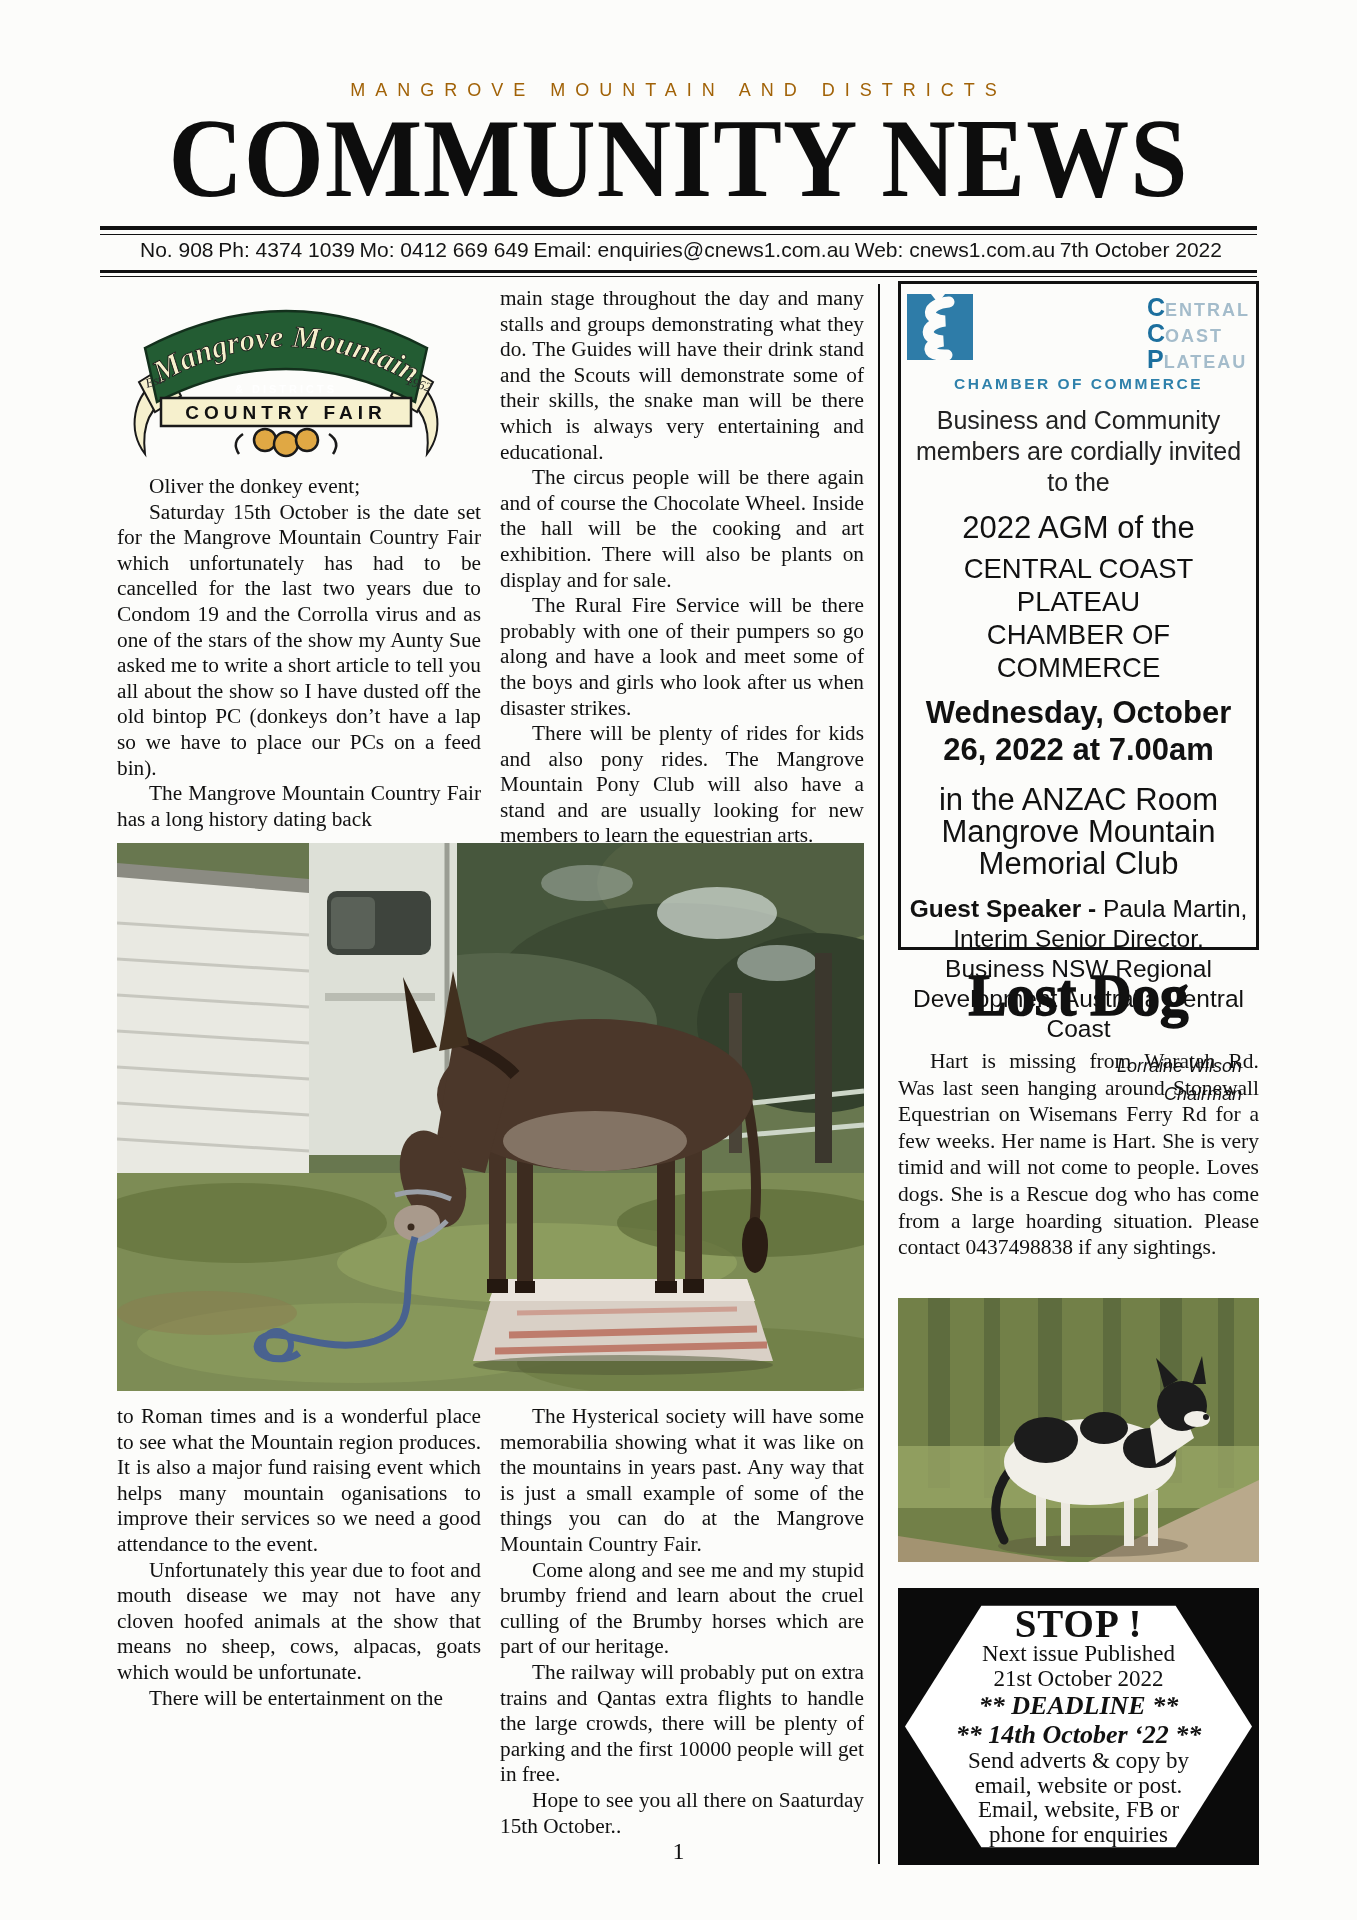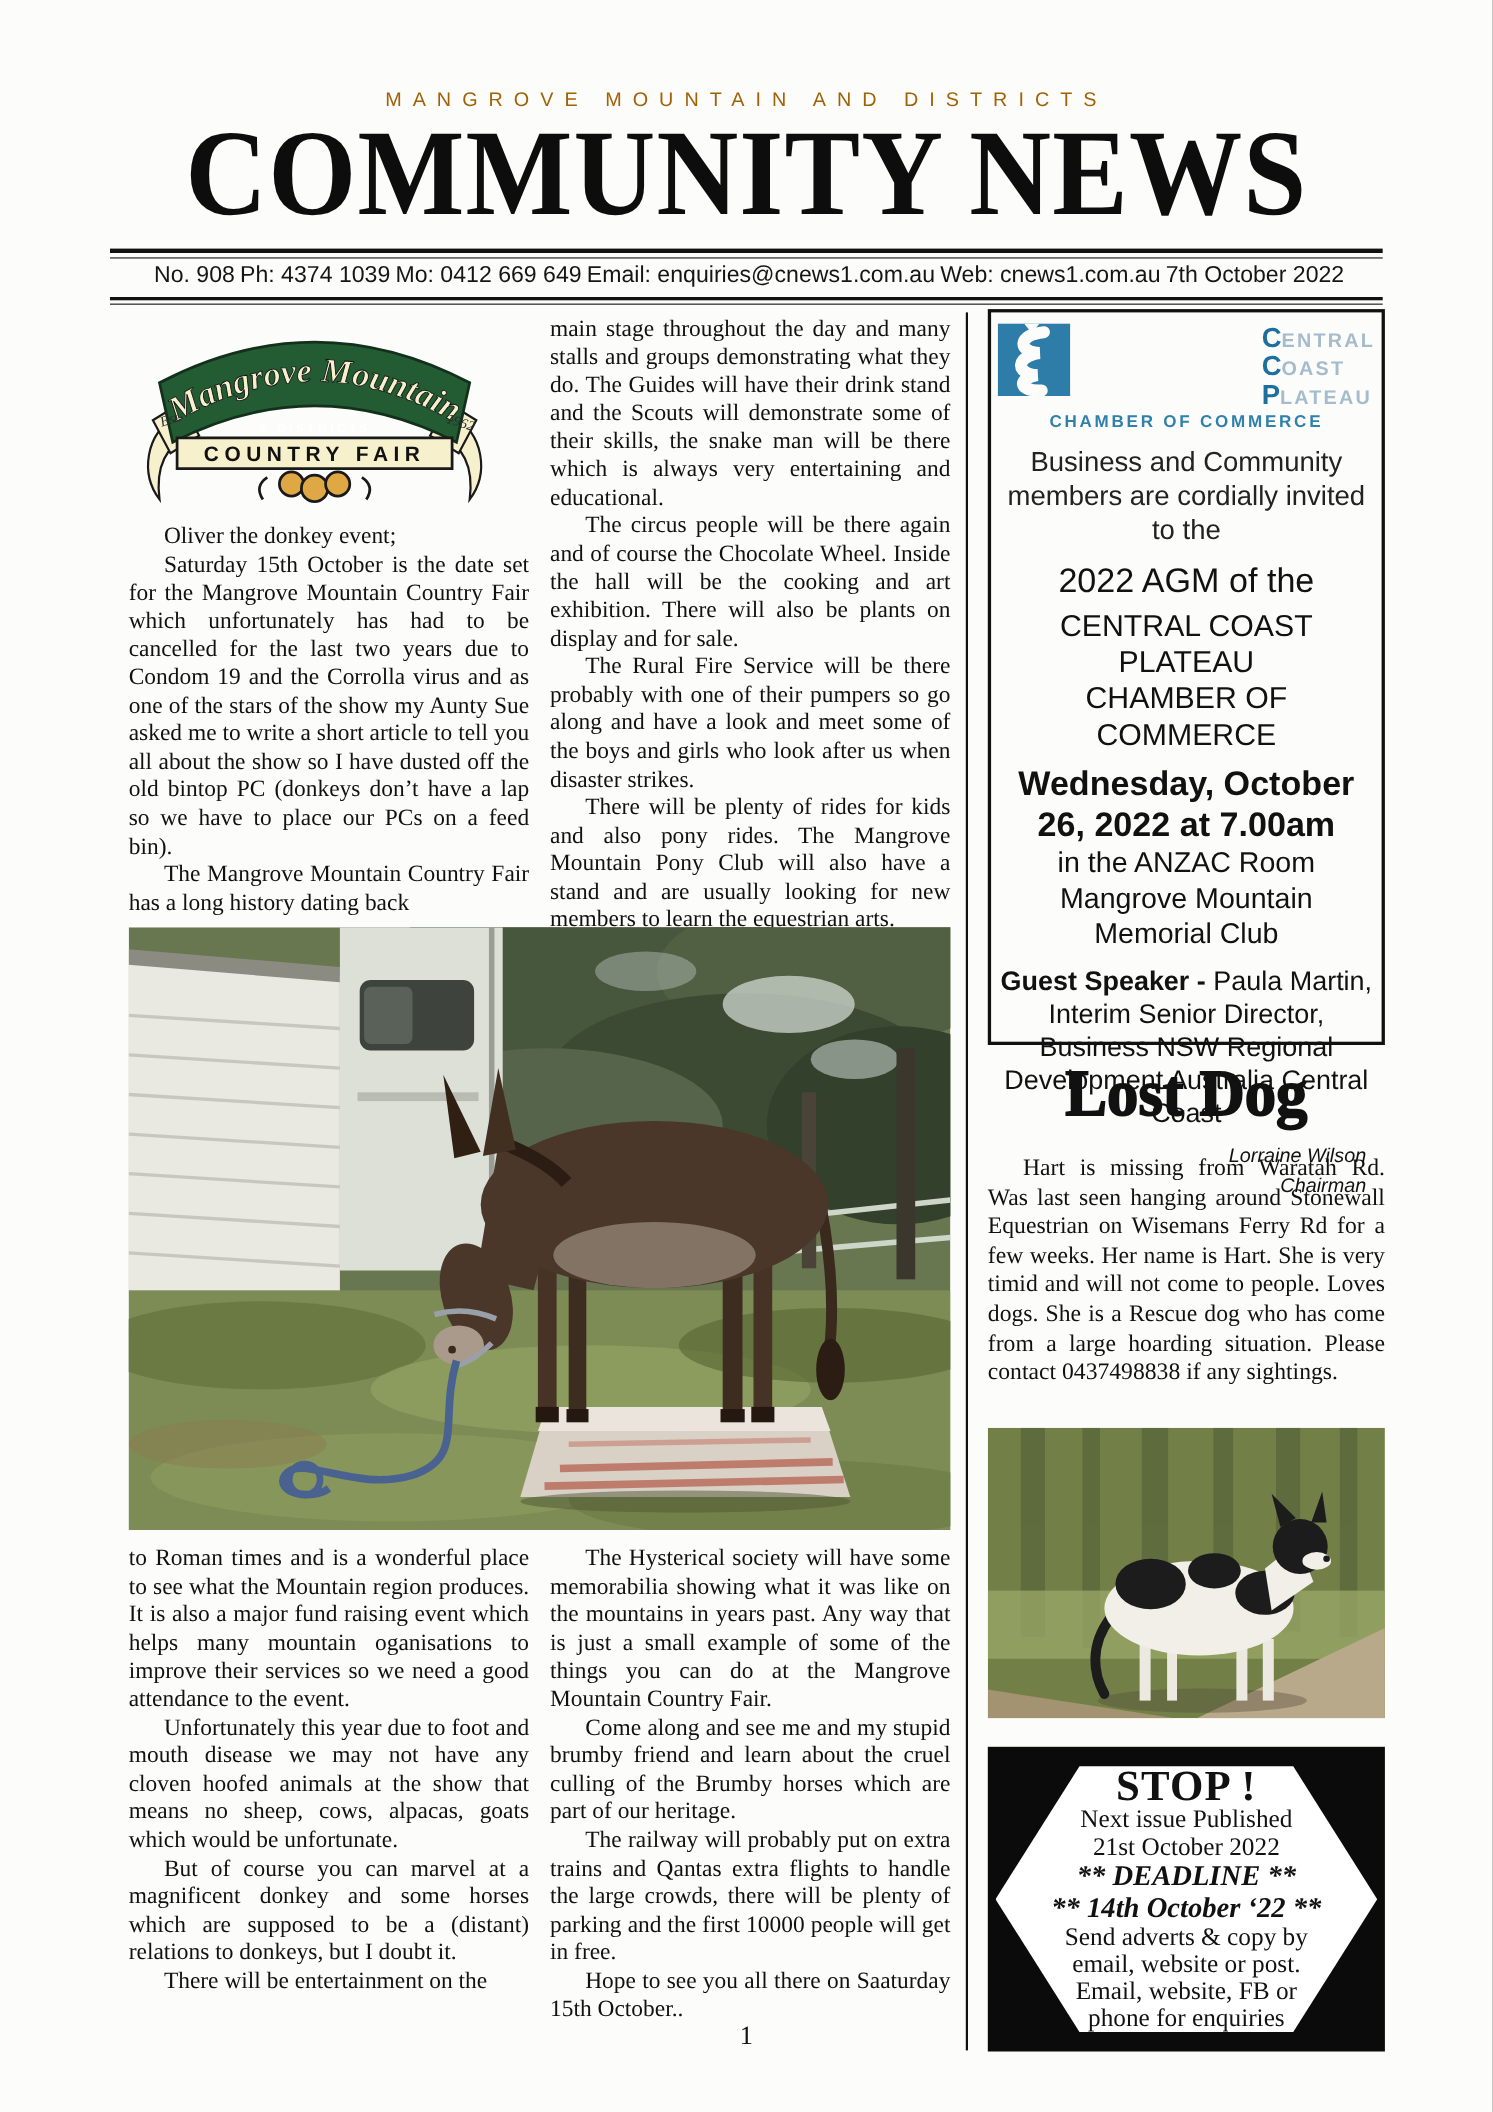--- a/index.html
+++ b/index.html
@@ -57,21 +57,21 @@
   .chamber-logo { display:flex; justify-content:space-between; align-items:flex-start; gap:4px; margin-top:2px; }
   .ccp-lines { text-align:left; margin-top:2px; }
   .ccp-line { line-height:22px; white-space:nowrap; }
   .ccp-initial { font-weight:bold; font-size:25px; color:#1c6f9e; }
   .ccp-rest { font-size:18px; color:#a4bccb; letter-spacing:2px; font-weight:bold; }
   .chamber-sub { color:#2f81ab; font-weight:bold; font-size:15.5px; letter-spacing:2.5px; margin-top:1px; }
   .chamber-invite { font-size:25px; line-height:31px; margin-top:12px; color:#222; }
   .chamber-agm { font-size:31px; font-weight:normal; margin-top:12px; }
   .chamber-org { font-size:27.5px; line-height:33px; margin-top:6px; }
   .chamber-datetime { font-size:31px; font-weight:bold; line-height:37px; margin-top:10px; }
-  .chamber-venue { font-size:26px; line-height:32px; margin-top:0; }
+  .chamber-venue { font-size:31px; line-height:32px; margin-top:16px; }
   .chamber-speaker { font-size:24.5px; line-height:30px; margin-top:14px; }
   .chamber-speaker b { font-weight:bold; }
   .chamber-sign { font-size:18px; font-style:italic; text-align:right; line-height:28px; margin-top:8px; padding-right:8px; }
   
   .lostdog-title {
     position:absolute; left:898px; top:960px; width:361px; text-align:center;
     font-weight:bold; font-size:57px; letter-spacing:0;
     -webkit-text-stroke:1.6px #111; transform:scaleY(1.05); transform-origin:center top;
   }
   .lostdog-body { position:absolute; left:898px; top:1048px; width:361px; }
@@ -324,21 +324,20 @@
       <div class="stop-line">Send adverts &amp; copy by</div>
       <div class="stop-line">email, website or post.</div>
       <div class="stop-line">Email, website, FB or</div>
       <div class="stop-line">phone for enquiries</div>
     </div>
   </div>
 
   <div class="col1-bottom btxt">
     <p class="ni">to Roman times and is a wonderful place to see what the Mountain region produces. It is also a major fund raising event which helps many mountain oganisations to improve their services so we need a good attendance to the event.</p>
     <p>Unfortunately this year due to foot and mouth disease we may not have any cloven hoofed animals at the show that means no sheep, cows, alpacas, goats which would be unfortunate.</p>
-    <p>But of course you can marvel at a magnificent donkey and some horses which are supposed to be a (distant) relations to donkeys, but I doubt it.</p>
     <p>There will be entertainment on the</p>
   </div>
   <div class="col2-bottom btxt">
     <p>The Hysterical society will have some memorabilia showing what it was like on the mountains in years past. Any way that is just a small example of some of the things you can do at the Mangrove Mountain Country Fair.</p>
     <p>Come along and see me and my stupid brumby friend and learn about the cruel culling of the Brumby horses which are part of our heritage.</p>
     <p>The railway will probably put on extra trains and Qantas extra flights to handle the large crowds, there will be plenty of parking and the first 10000 people will get in free.</p>
     <p>Hope to see you all there on Saaturday 15th October..</p>
   </div>
 
   <div class="page-num">1</div>

